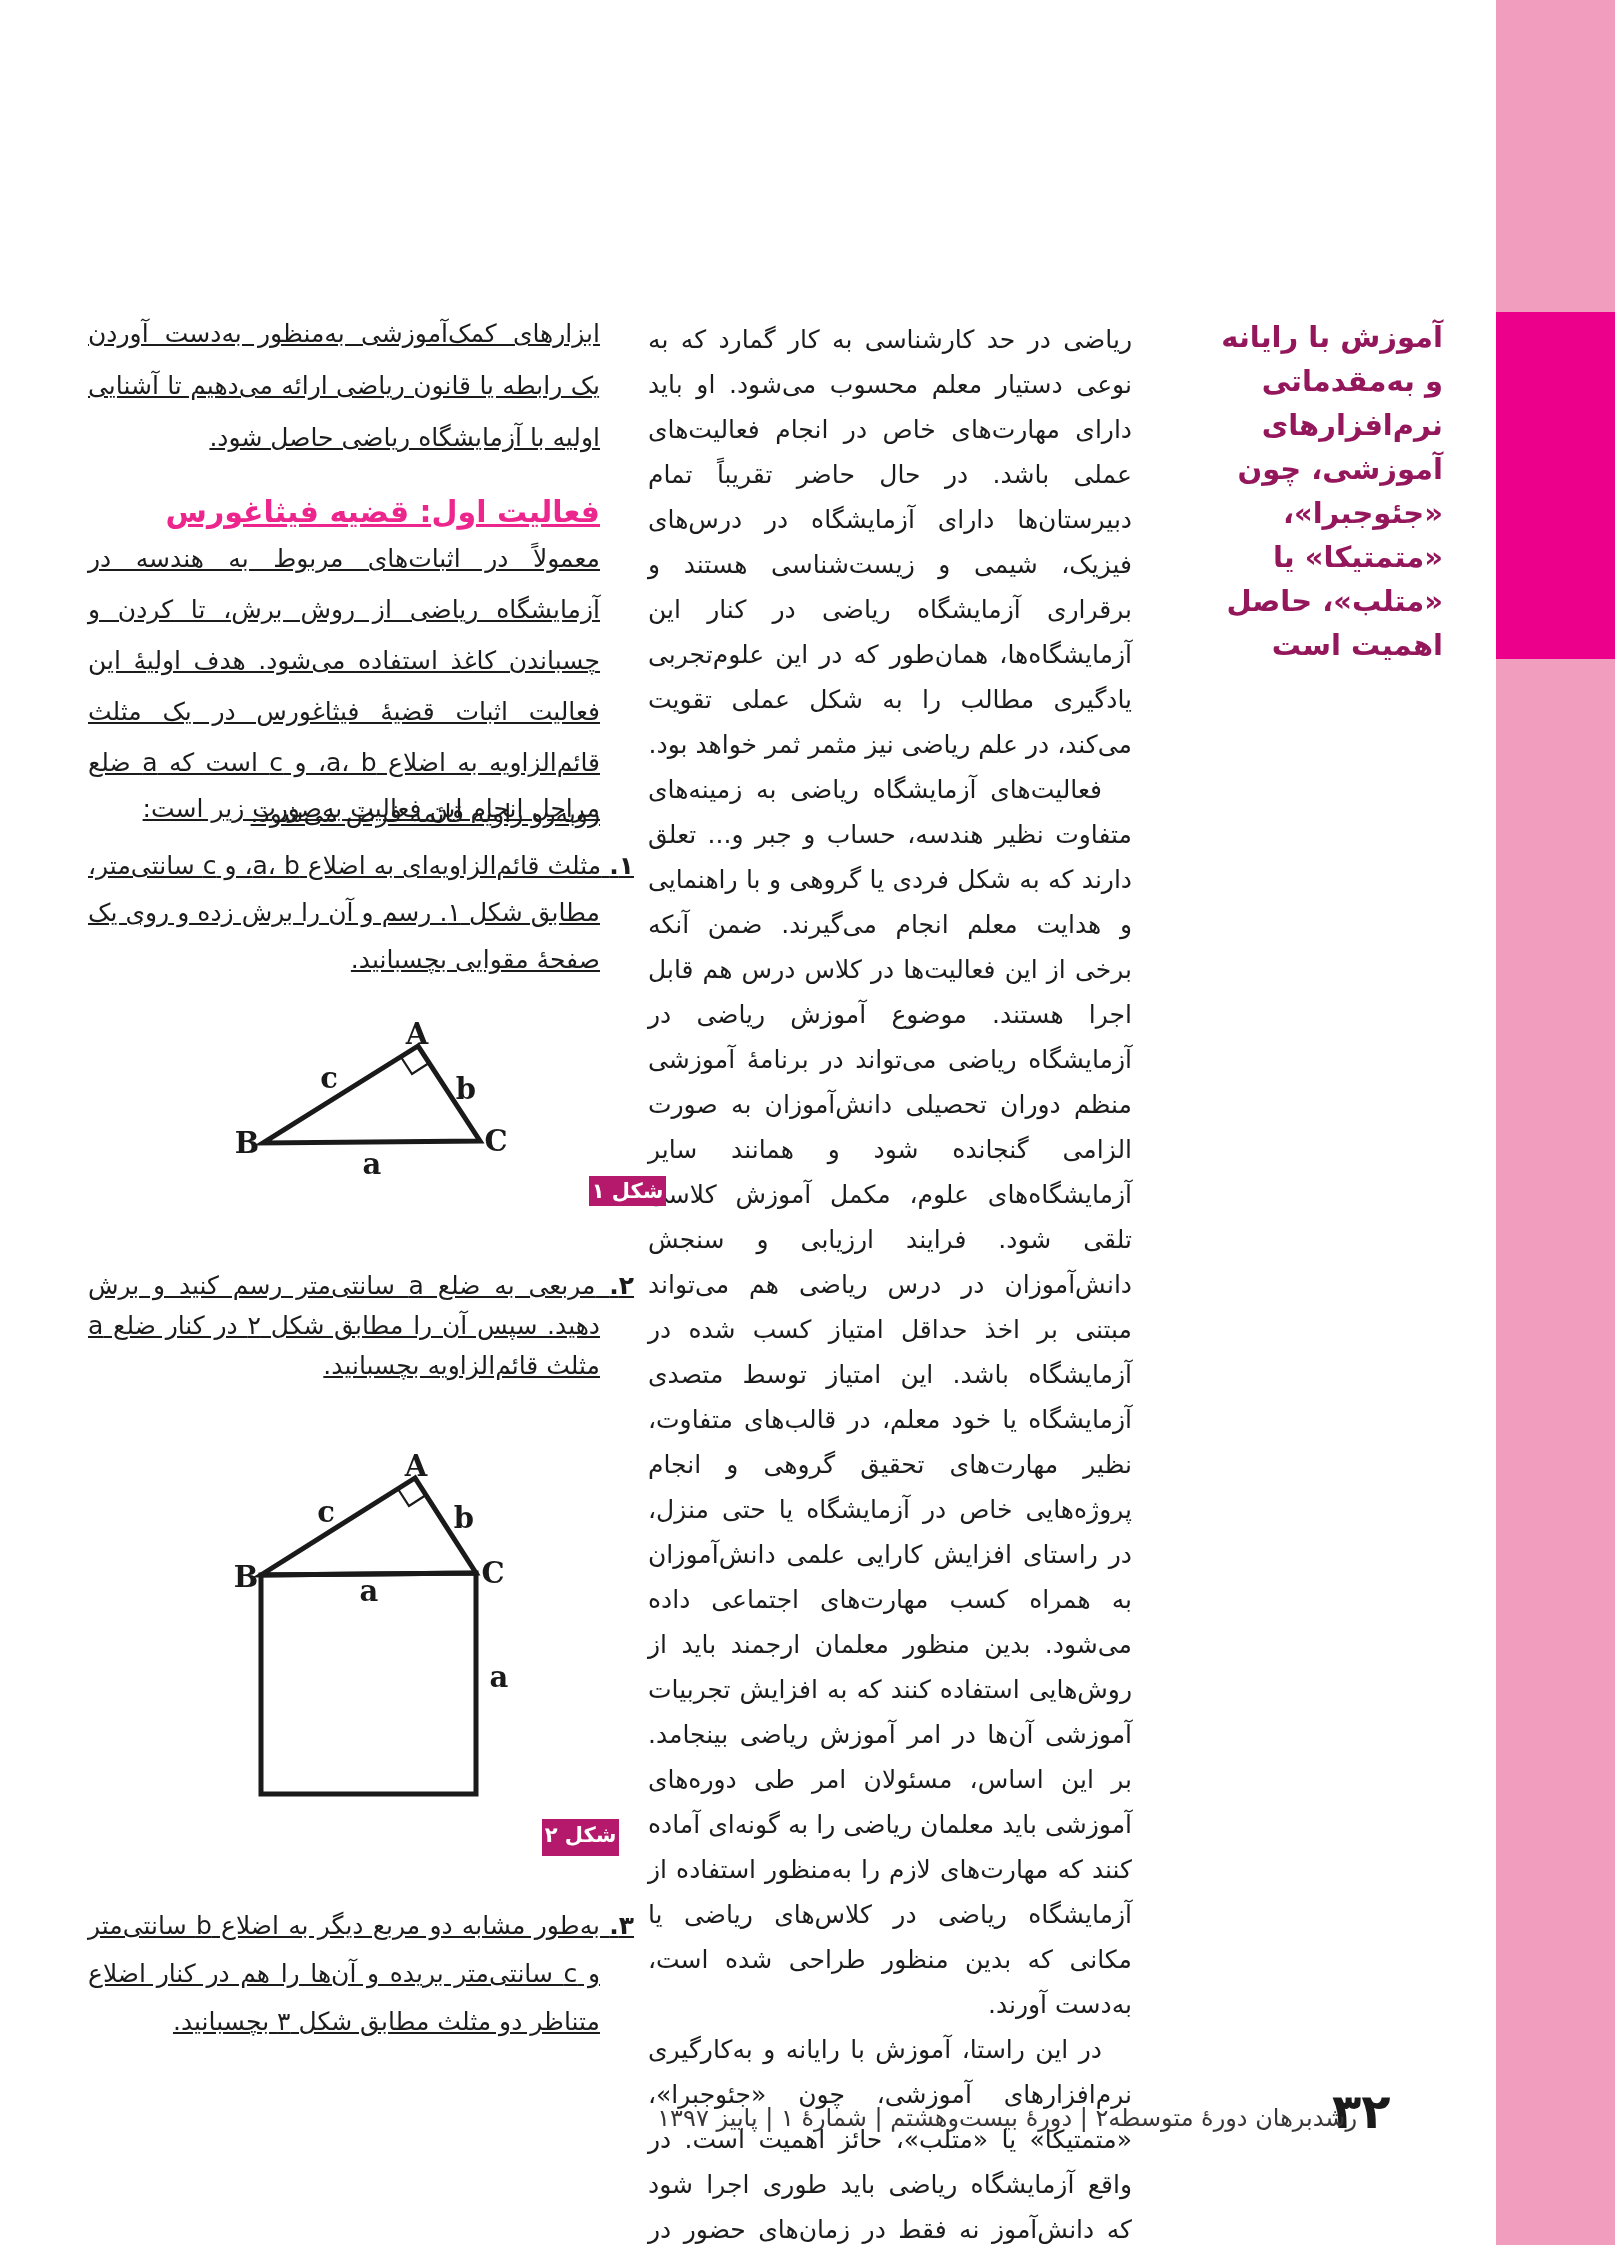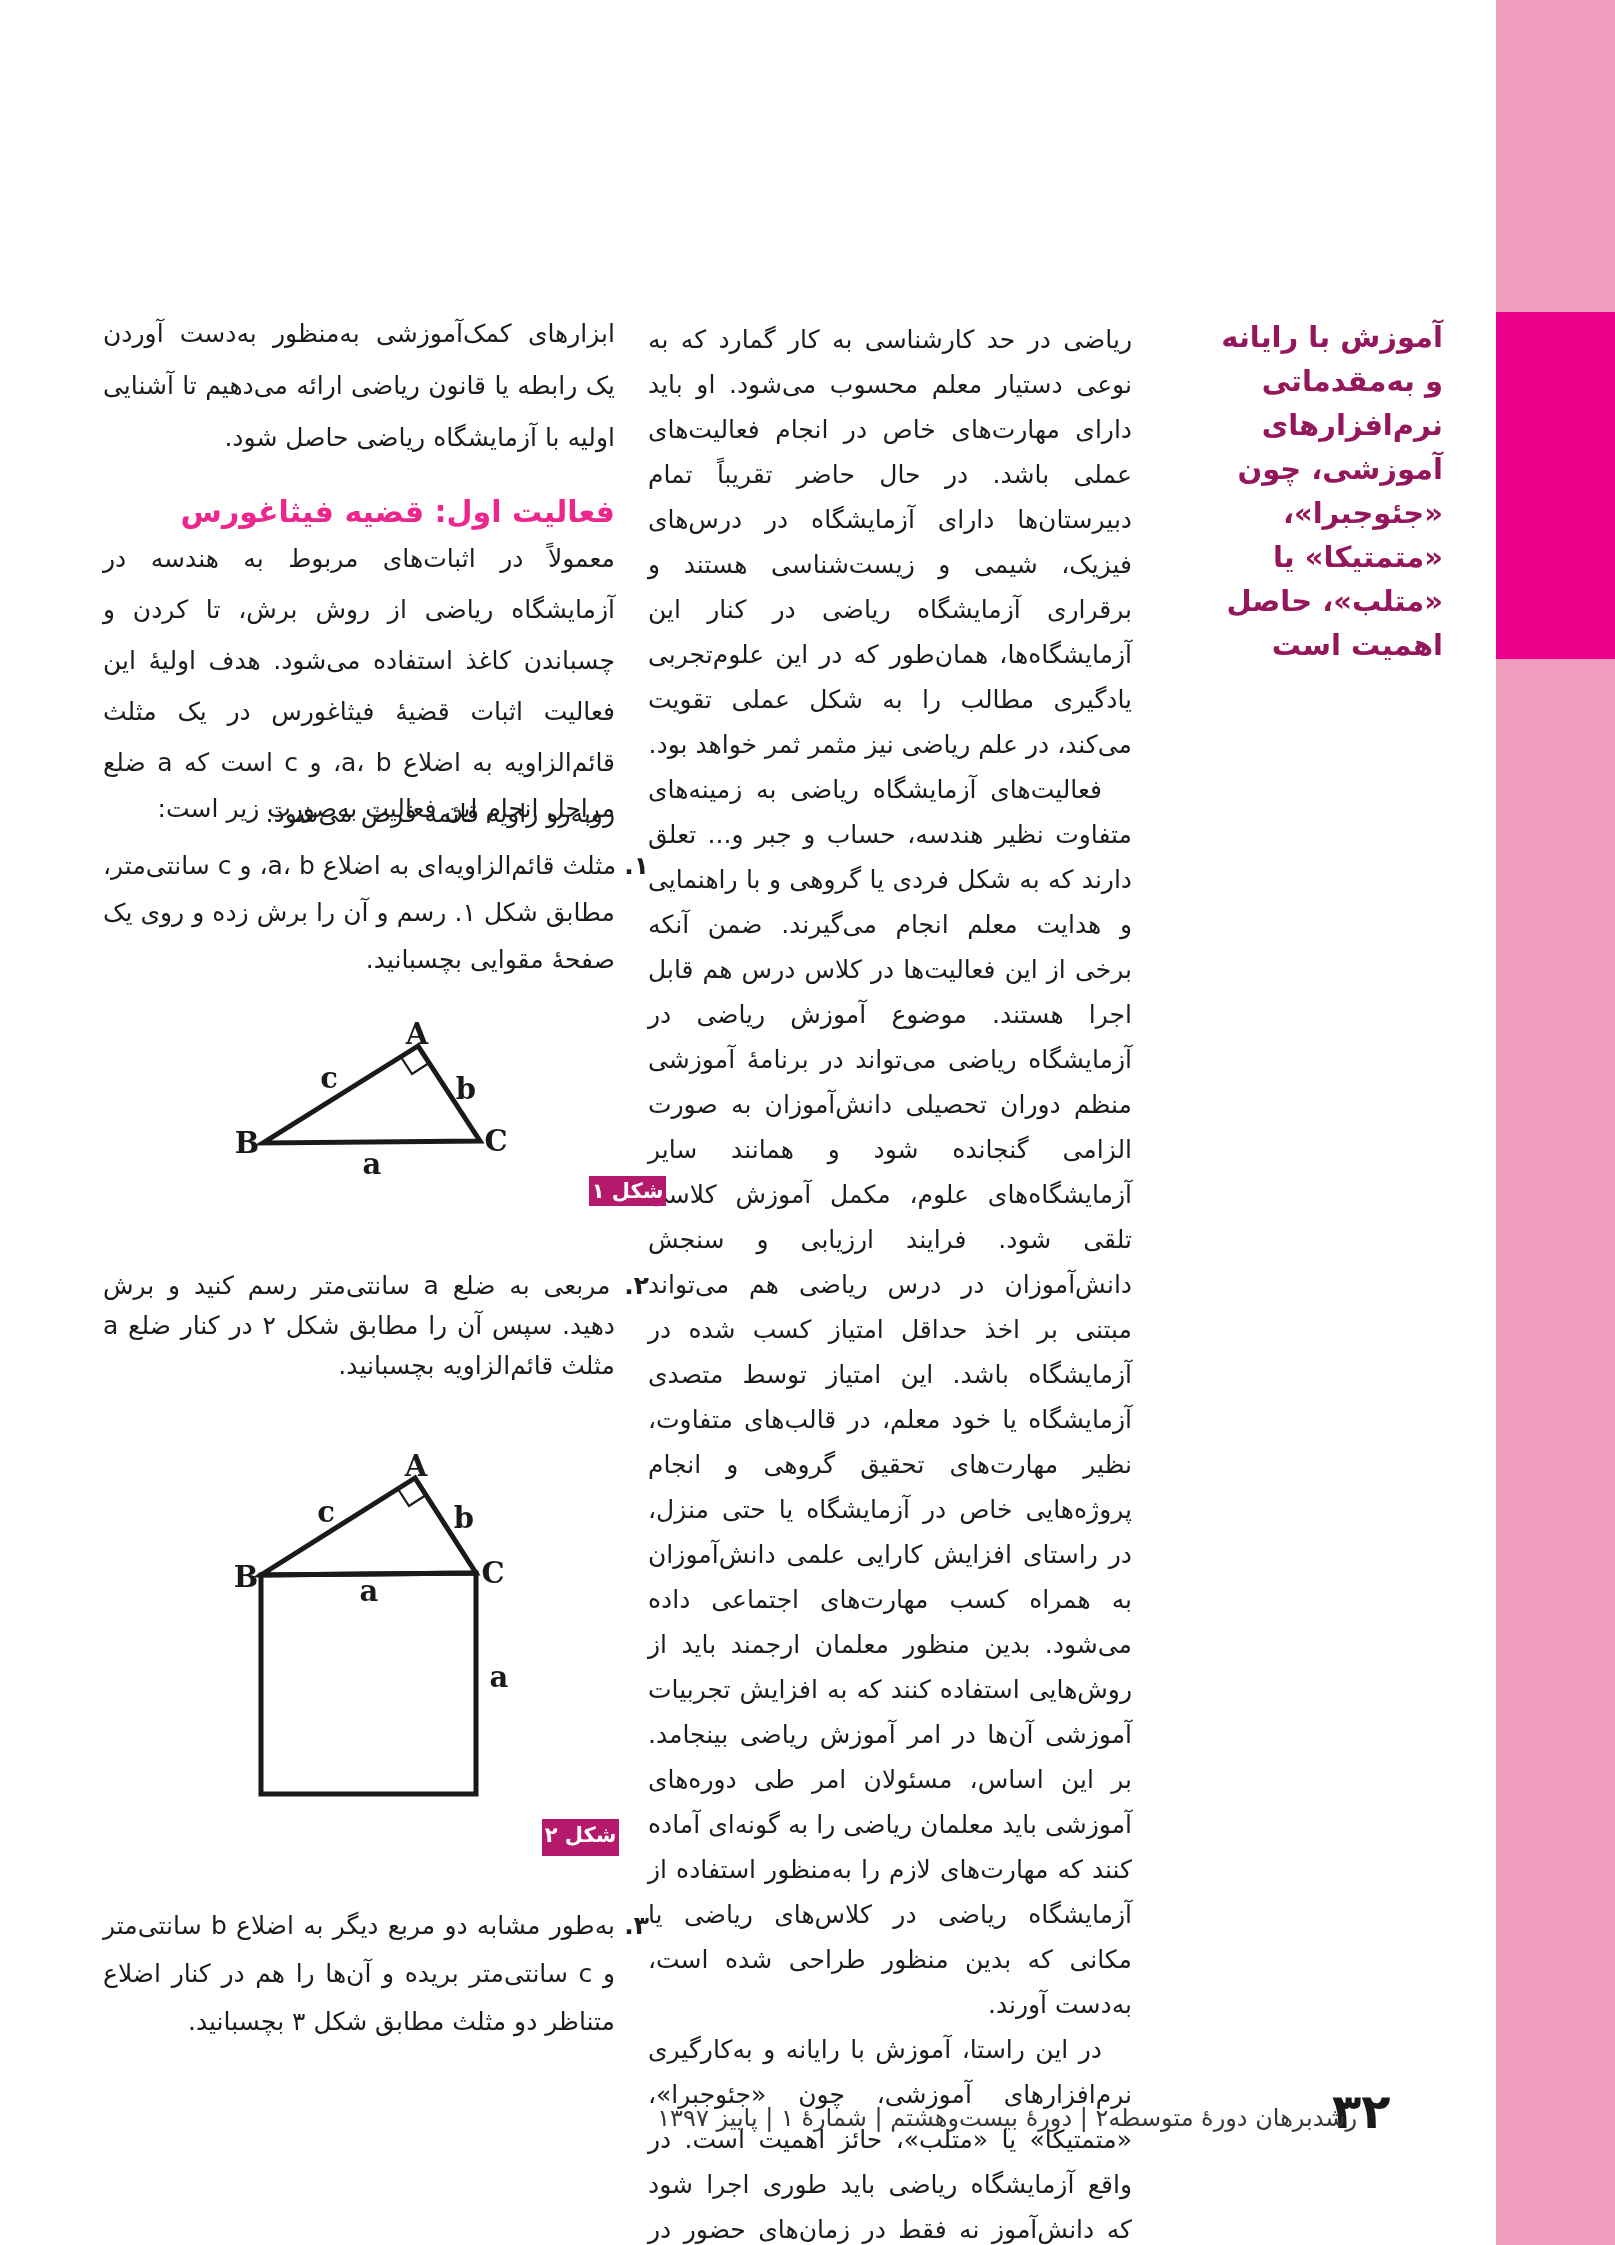--- a/index.html
+++ b/index.html
@@ -18,22 +18,22 @@
     color:#94175C;font-weight:bold;font-size:29px;line-height:44px;}
   .pull-quote div{white-space:nowrap;}
 
   
   .mid-col{left:648px;top:317px;width:484px;direction:rtl;text-align:justify;
     color:#1c1c1c;font-size:25px;line-height:45px;}
   .mid-col p{margin:0;}
   .mid-col p.indented{text-indent:30px;}
 
   
-  .left-col-block{left:103px;width:512px;direction:rtl;text-align:justify;
-    color:#1c1c1c;font-size:25px;}
+  .left-col-block{left:88px;width:512px;direction:rtl;text-align:justify;
+    color:#1c1c1c;font-size:25px;text-decoration:underline;}
   .intro-para{top:308px;line-height:52px;}
   .section-heading{top:494px;color:#ED268E;font-weight:bold;font-size:30px;
     line-height:36px;text-align:right;}
   .method-para{top:533px;line-height:51px;}
   .steps-intro{top:785px;line-height:48px;}
   .step{line-height:47px;padding-right:34px;text-indent:-34px;}
   .step-1{top:842px;}
   .step-2{top:1266px;line-height:40px;}
   .step-3{top:1902px;line-height:48px;}
   .step-num{font-weight:bold;}

